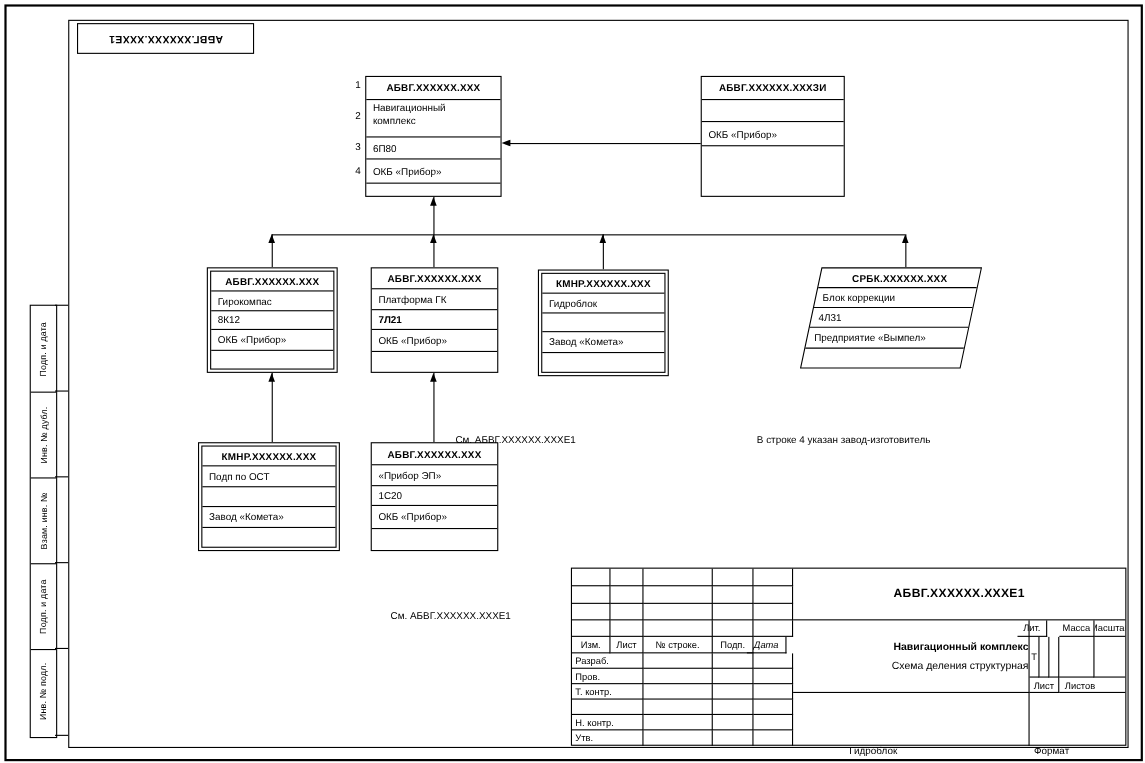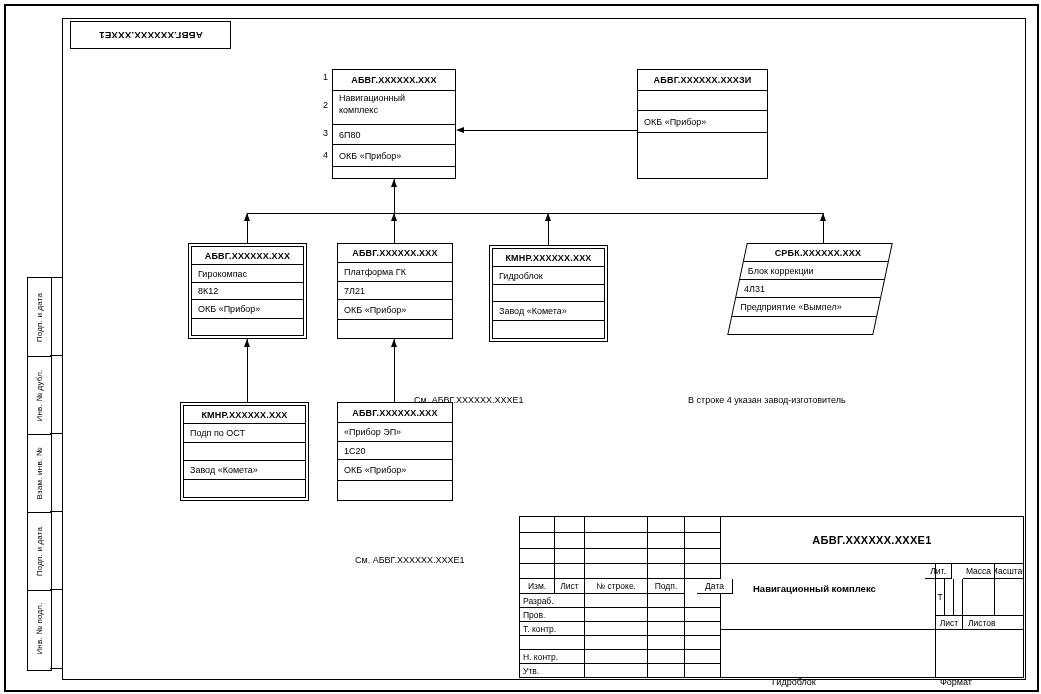--- a/index.html
+++ b/index.html
@@ -147,21 +147,21 @@
     <div class="r code" style="height:18px;">АБВГ.ХХХХХХ.ХХХ</div>
     <div class="r" style="height:18px;">Гирокомпас</div>
     <div class="r" style="height:17px;">8К12</div>
     <div class="r" style="height:19px;">ОКБ «Прибор»</div>
     <div class="r" style="height:18px;"></div>
   </div>
 
   <div class="blk" style="left:337px;top:243px;width:116px;height:96px;">
     <div class="r code" style="height:19px;">АБВГ.ХХХХХХ.ХХХ</div>
     <div class="r" style="height:19px;">Платформа ГК</div>
-    <div class="r" style="height:18px;">7Л21</div>
+    <div class="r" style="height:18px;font-weight:bold;">7Л21</div>
     <div class="r" style="height:20px;">ОКБ «Прибор»</div>
     <div class="r" style="height:20px;"></div>
   </div>
 
   <div class="dbl" style="left:489px;top:245px;width:119px;height:97px;"></div>
   <div class="blk" style="left:492px;top:248px;width:113px;height:91px;">
     <div class="r code" style="height:18px;">КМНР.ХХХХХХ.ХХХ</div>
     <div class="r" style="height:18px;">Гидроблок</div>
     <div class="r" style="height:17px;"></div>
     <div class="r" style="height:19px;">Завод «Комета»</div>
@@ -236,21 +236,21 @@
     <div class="cell" style="left:0;top:47px;width:35px;height:15px;"></div>
     <div class="cell" style="left:35px;top:47px;width:30px;height:15px;"></div>
     <div class="cell" style="left:65px;top:47px;width:63px;height:15px;"></div>
     <div class="cell" style="left:128px;top:47px;width:37px;height:15px;"></div>
     <div class="cell" style="left:165px;top:47px;width:36px;height:15px;"></div>
 
     <div class="cell c" style="left:0;top:62px;width:35px;height:15px;">Изм.</div>
     <div class="cell c" style="left:35px;top:62px;width:30px;height:15px;">Лист</div>
     <div class="cell c" style="left:65px;top:62px;width:63px;height:15px;">№ строке.</div>
     <div class="cell c" style="left:128px;top:62px;width:37px;height:15px;">Подп.</div>
-    <div class="cell c" style="left:177px;top:62px;width:36px;height:15px;">Дата</div>
+    <div class="cell c" style="left:159px;top:62px;width:36px;height:15px;font-style:italic;">Дата</div>
 
     <div class="cell" style="left:0;top:77px;width:65px;height:14px;">Разраб.</div>
     <div class="cell" style="left:65px;top:77px;width:63px;height:14px;"></div>
     <div class="cell" style="left:128px;top:77px;width:37px;height:14px;"></div>
     <div class="cell" style="left:165px;top:77px;width:36px;height:14px;"></div>
 
     <div class="cell" style="left:0;top:91px;width:65px;height:14px;">Пров.</div>
     <div class="cell" style="left:65px;top:91px;width:63px;height:14px;"></div>
     <div class="cell" style="left:128px;top:91px;width:37px;height:14px;"></div>
     <div class="cell" style="left:165px;top:91px;width:36px;height:14px;"></div>
@@ -270,22 +270,23 @@
     <div class="cell" style="left:128px;top:133px;width:37px;height:14px;"></div>
     <div class="cell" style="left:165px;top:133px;width:36px;height:14px;"></div>
 
     <div class="cell nb" style="left:0;top:147px;width:65px;height:14px;">Утв.</div>
     <div class="cell nb" style="left:65px;top:147px;width:63px;height:14px;"></div>
     <div class="cell nb" style="left:128px;top:147px;width:37px;height:14px;"></div>
     <div class="cell nb" style="left:165px;top:147px;width:36px;height:14px;"></div>
 
     <div class="cell c big" style="left:201px;top:0;width:302px;height:47px;border-right:none;">АБВГ.ХХХХХХ.ХХХЕ1</div>
 
-    <div class="cell" style="left:201px;top:47px;width:215px;height:66px;display:block;padding-top:19px;padding-left:12px;">
+    <div class="cell" style="left:201px;top:47px;width:215px;height:66px;display:block;padding-top:19px;padding-left:12px;text-align:right;">
       <div style="font-size:9.5px;font-weight:bold;padding-left:20px;">Навигационный комплекс</div>
+      <div style="font-size:9.5px;padding-left:20px;padding-top:6px;">Схема деления структурная</div>
     </div>
 
     <div class="cell c" style="left:405px;top:47px;width:27px;height:15px;">Лит.</div>
     <div class="cell c" style="left:443px;top:47px;width:32px;height:15px;">Масса</div>
     <div class="cell c nr" style="left:475px;top:47px;width:28px;height:15px;">Масштаб</div>
 
     <div class="cell c" style="left:416px;top:62px;width:9px;height:37px;">Т</div>
     <div class="cell c" style="left:425px;top:62px;width:9px;height:37px;"></div>
     <div class="cell c" style="left:434px;top:62px;width:9px;height:37px;"></div>
     <div class="cell c" style="left:443px;top:62px;width:32px;height:37px;"></div>

